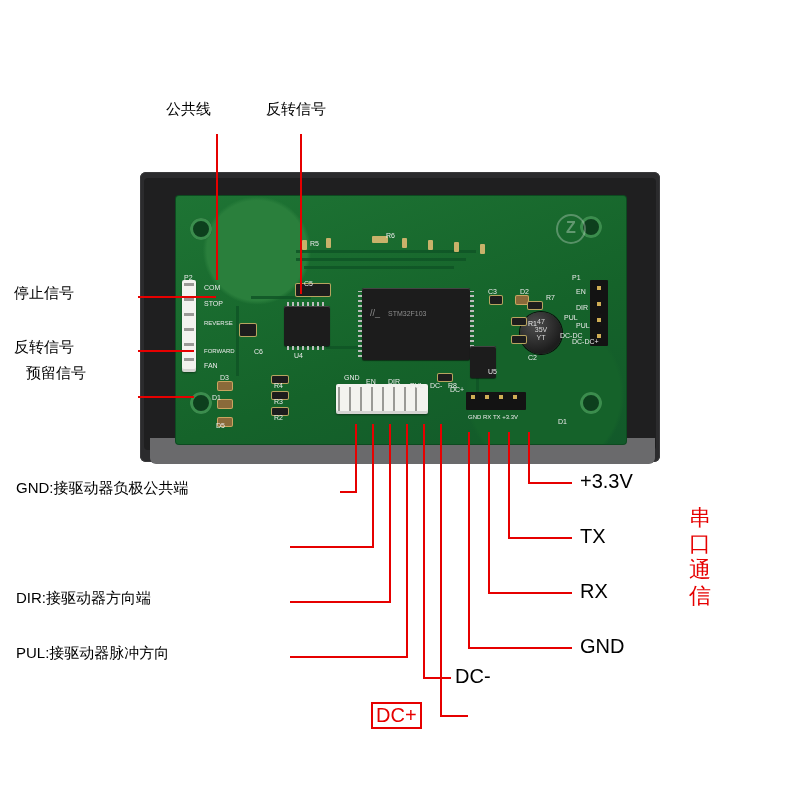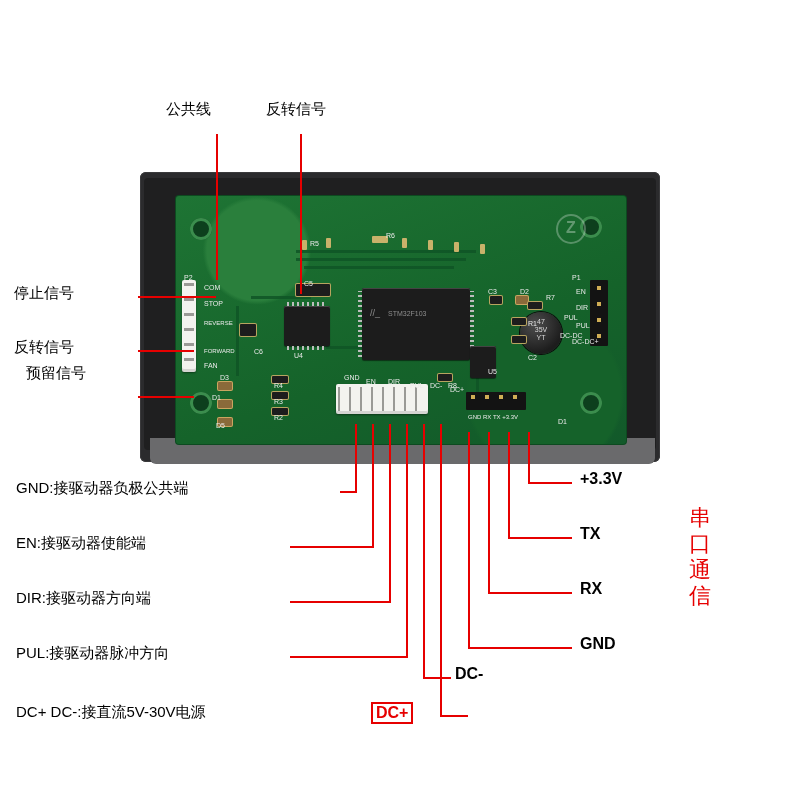--- a/index.html
+++ b/index.html
@@ -101,21 +101,21 @@
     color:rgba(255,255,255,.32);font-size:16px;font-weight:bold;
     text-align:center;line-height:24px;
   }
 
   
   .lbl{
     position:absolute;color:#000;white-space:nowrap;
     font-family:"Liberation Sans","DejaVu Sans",sans-serif;
   }
   .lbl.cn{font-size:15px;}
-  .lbl.en{font-size:16px;font-weight:bold;}
+  .lbl.en{font-size:20px;}
   .lbl.boxed{
     color:#e60000;border:2px solid #e60000;padding:0 3px;line-height:1.15;
   }
   .vert{
     position:absolute;color:#e60000;font-size:22px;line-height:26px;
     text-align:center;width:24px;
   }
   .ln{position:absolute;background:#e60000;}
   .ln.h{height:2px;}
   .ln.v{width:2px;}
@@ -292,24 +292,22 @@
   <div class="ln h" style="left:528px;top:482px;width:44px;"></div>
 
   <div class="lbl cn" style="left:166px;top:100px;">公共线</div>
   <div class="lbl cn" style="left:266px;top:100px;">反转信号</div>
 
   <div class="lbl cn" style="left:14px;top:284px;">停止信号</div>
   <div class="lbl cn" style="left:14px;top:338px;">反转信号</div>
   <div class="lbl cn" style="left:14px;top:364px;margin-left:12px;">预留信号</div>
 
   <div class="lbl cn" style="left:16px;top:479px;">GND:接驱动器负极公共端</div>
-  <div class="lbl cn" style="left:16px;top:534px;">EN:接驱动器使能端</div>
   <div class="lbl cn" style="left:16px;top:644px;">PUL:接驱动器脉冲方向</div>
   <div class="lbl cn" style="left:16px;top:589px;">DIR:接驱动器方向端</div>
-  <div class="lbl cn" style="left:16px;top:703px;">DC+ DC-:接直流5V-30V电源</div>
 
   <div class="lbl en" style="left:455px;top:665px;">DC-</div>
   <div class="lbl en boxed" style="left:371px;top:702px;">DC+</div>
 
   <div class="lbl en" style="left:580px;top:470px;">+3.3V</div>
   <div class="lbl en" style="left:580px;top:525px;">TX</div>
   <div class="lbl en" style="left:580px;top:580px;">RX</div>
   <div class="lbl en" style="left:580px;top:635px;">GND</div>
 
   <div class="vert" style="left:688px;top:505px;">

